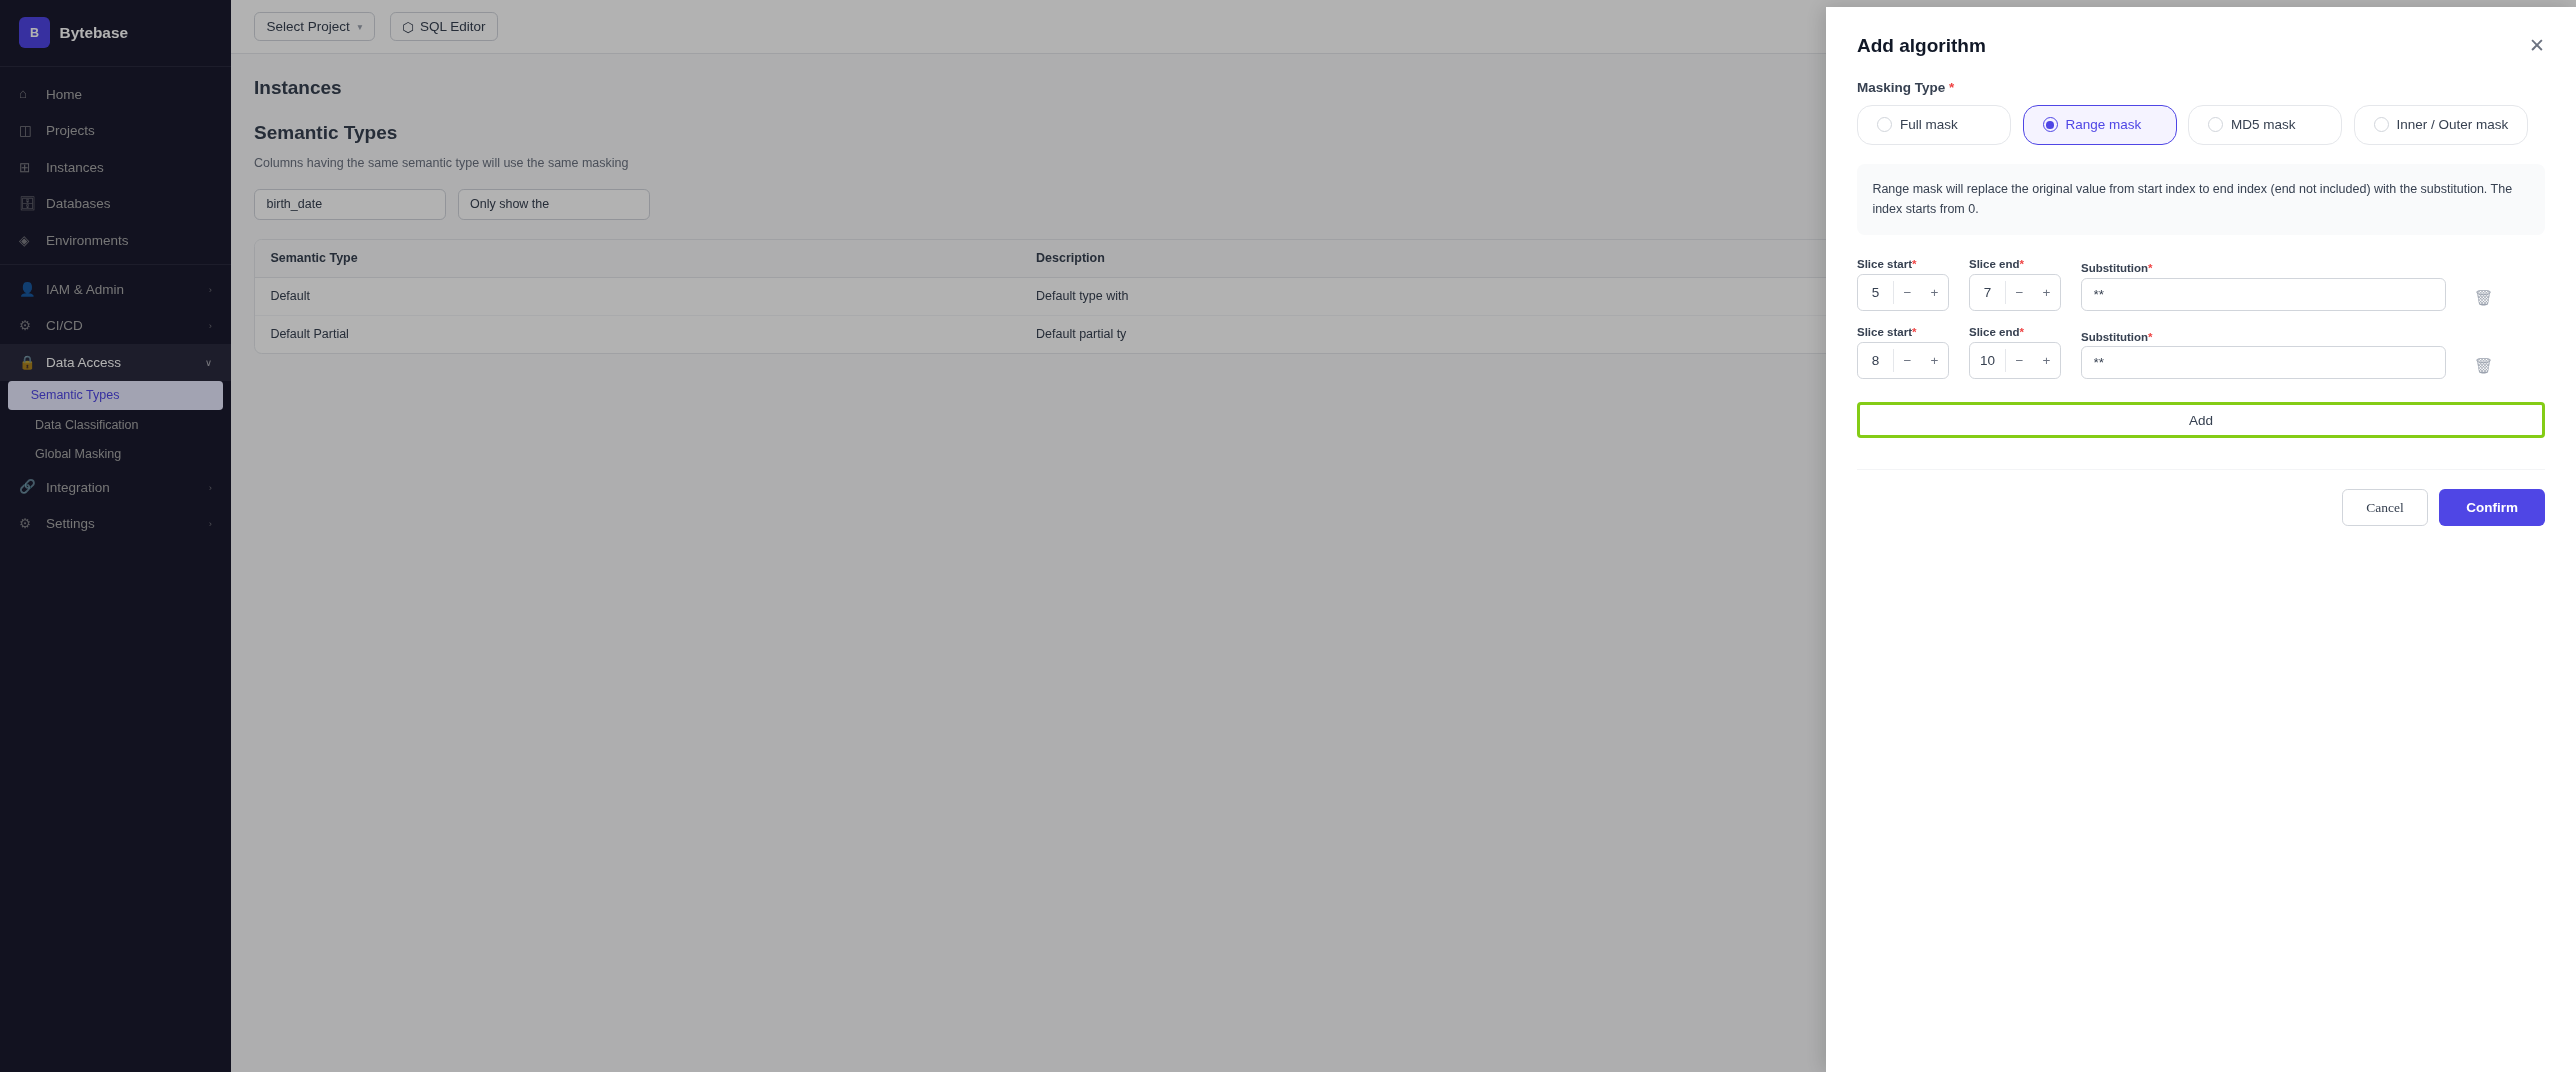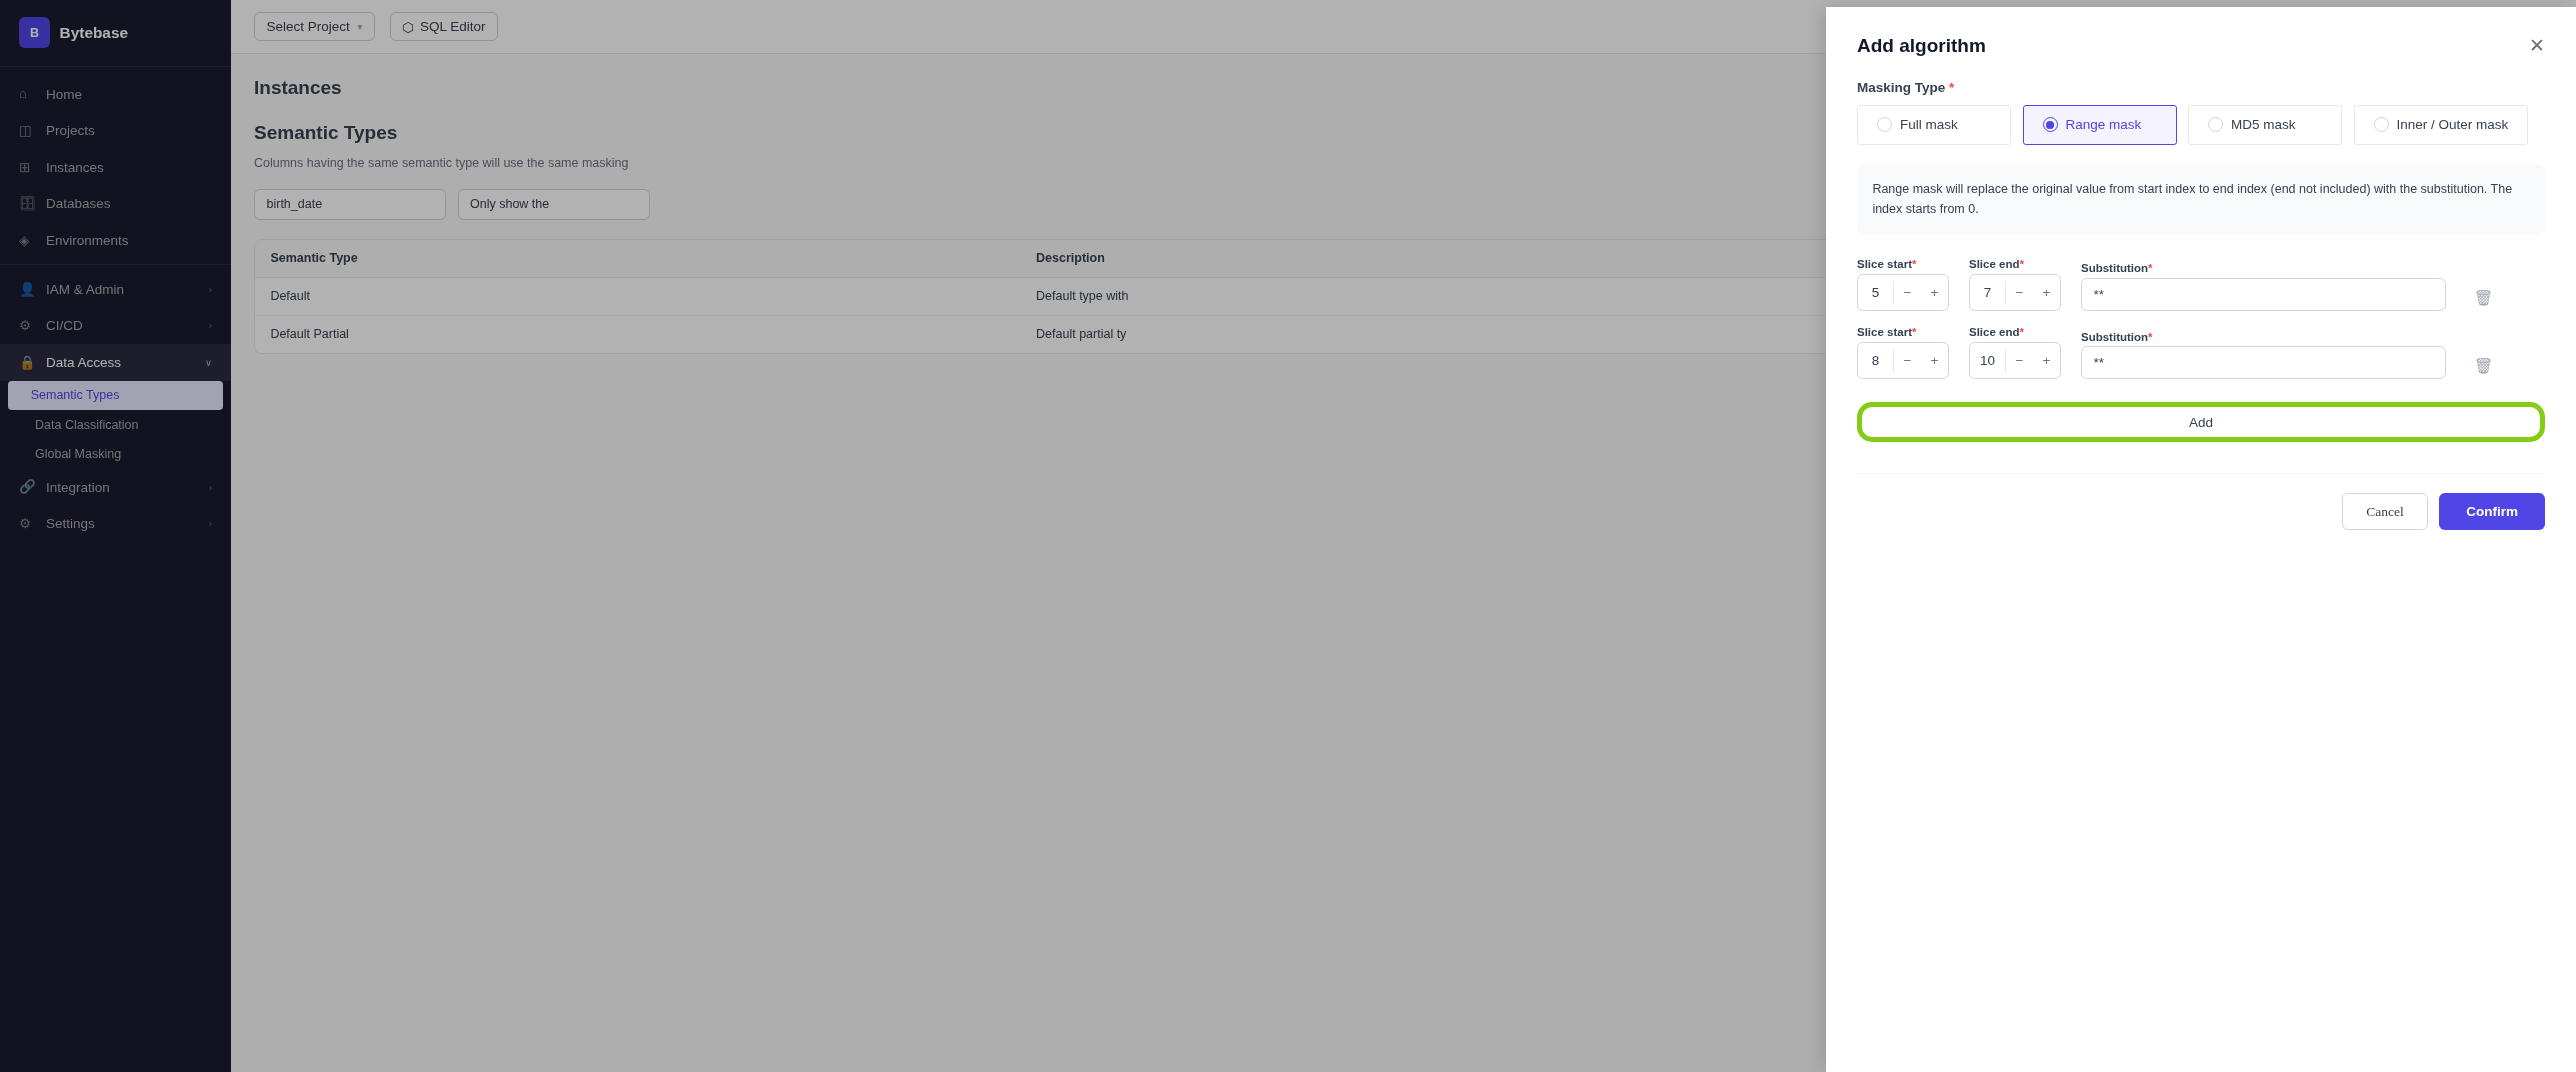--- a/index.html
+++ b/index.html
@@ -106,21 +106,21 @@
     .modal-header { display: flex; align-items: center; justify-content: space-between; margin-bottom: 23px; }
     .modal-title { font-size: 19px; font-weight: 700; color: #111827; }
     .close-btn { cursor: pointer; color: #6b7280; font-size: 19px; background: none; border: none; }
 
     .field-label { font-size: 13.5px; font-weight: 600; color: #374151; margin-bottom: 9.6px; }
     .field-label .required { color: #ef4444; }
 
     .masking-type-options { display: flex; gap: 11.5px; flex-wrap: wrap; margin-bottom: 19px; }
     .radio-option {
       display: flex; align-items: center; gap: 7.7px;
-      border: 1.4px solid #e5e7eb; border-radius: 3px;
+      border: 1.4px solid #e5e7eb; border-radius: 15px;
       padding: 11.5px 19px; cursor: pointer; font-size: 13.5px; color: #374151;
       min-width: 154px;
     }
     .radio-option.selected { border-color: #4f46e5; background: #f5f3ff; color: #4f46e5; }
     .radio-dot {
       width: 15.4px; height: 15.4px; border-radius: 50%;
       border: 1.9px solid #d1d5db;
       display: flex; align-items: center; justify-content: center;
       flex-shrink: 0;
     }
@@ -134,21 +134,21 @@
     .slice-field-label { font-size: 11.5px; font-weight: 600; color: #374151; }
     .slice-field-label .req { color: #ef4444; }
     .number-input-group { display: flex; align-items: center; border: 1px solid #d1d5db; border-radius: 5.8px; overflow: hidden; background: white; }
     .number-value { padding: 7.7px 9.6px; font-size: 13.5px; color: #374151; min-width: 35px; text-align: center; }
     .number-btn { display: flex; align-items: center; justify-content: center; width: 27px; height: 35px; background: none; border: none; cursor: pointer; color: #6b7280; font-size: 13.5px; }
     .number-divider { width: 1px; height: 23px; background: #e5e7eb; }
 
     .substitution-input { border: 1px solid #d1d5db; border-radius: 5.8px; padding: 7.7px 11.5px; font-size: 13.5px; color: #374151; background: white; width: 365px; }
     .delete-btn { background: none; border: none; cursor: pointer; color: #9ca3af; font-size: 15.4px; padding: 3.8px 7.7px; display: flex; align-items: center; justify-content: center; }
 
-    .add-btn { border: 5px solid #84cc16; border-radius: 15px; padding: 7.7px 19px; background: white; cursor: pointer; font-size: 13.5px; color: #374151; margin-top: 7.7px; }
+    .add-btn { border: 3px solid #84cc16; border-radius: 4px; padding: 7.7px 19px; background: white; cursor: pointer; font-size: 13.5px; color: #374151; margin-top: 7.7px; }
 
     .modal-footer { display: flex; justify-content: flex-end; gap: 11.5px; margin-top: 31px; padding-top: 19px; border-top: 1px solid #f3f4f6; }
     .cancel-btn { border: 1px solid #d1d5db; border-radius: 5.8px; padding: 9.6px 23px; background: white; cursor: pointer; font-size: 13.5px; color: #374151; font-family: Liberation Serif, serif; }
     .confirm-btn { border: none; border-radius: 5.8px; padding: 1px 27px; background: #4f46e5; cursor: pointer; font-size: 13.5px; color: white; font-weight: 600; }
   </style>
 </head>
 <body>
 
 <div class="sidebar">
   <div class="sidebar-logo">

